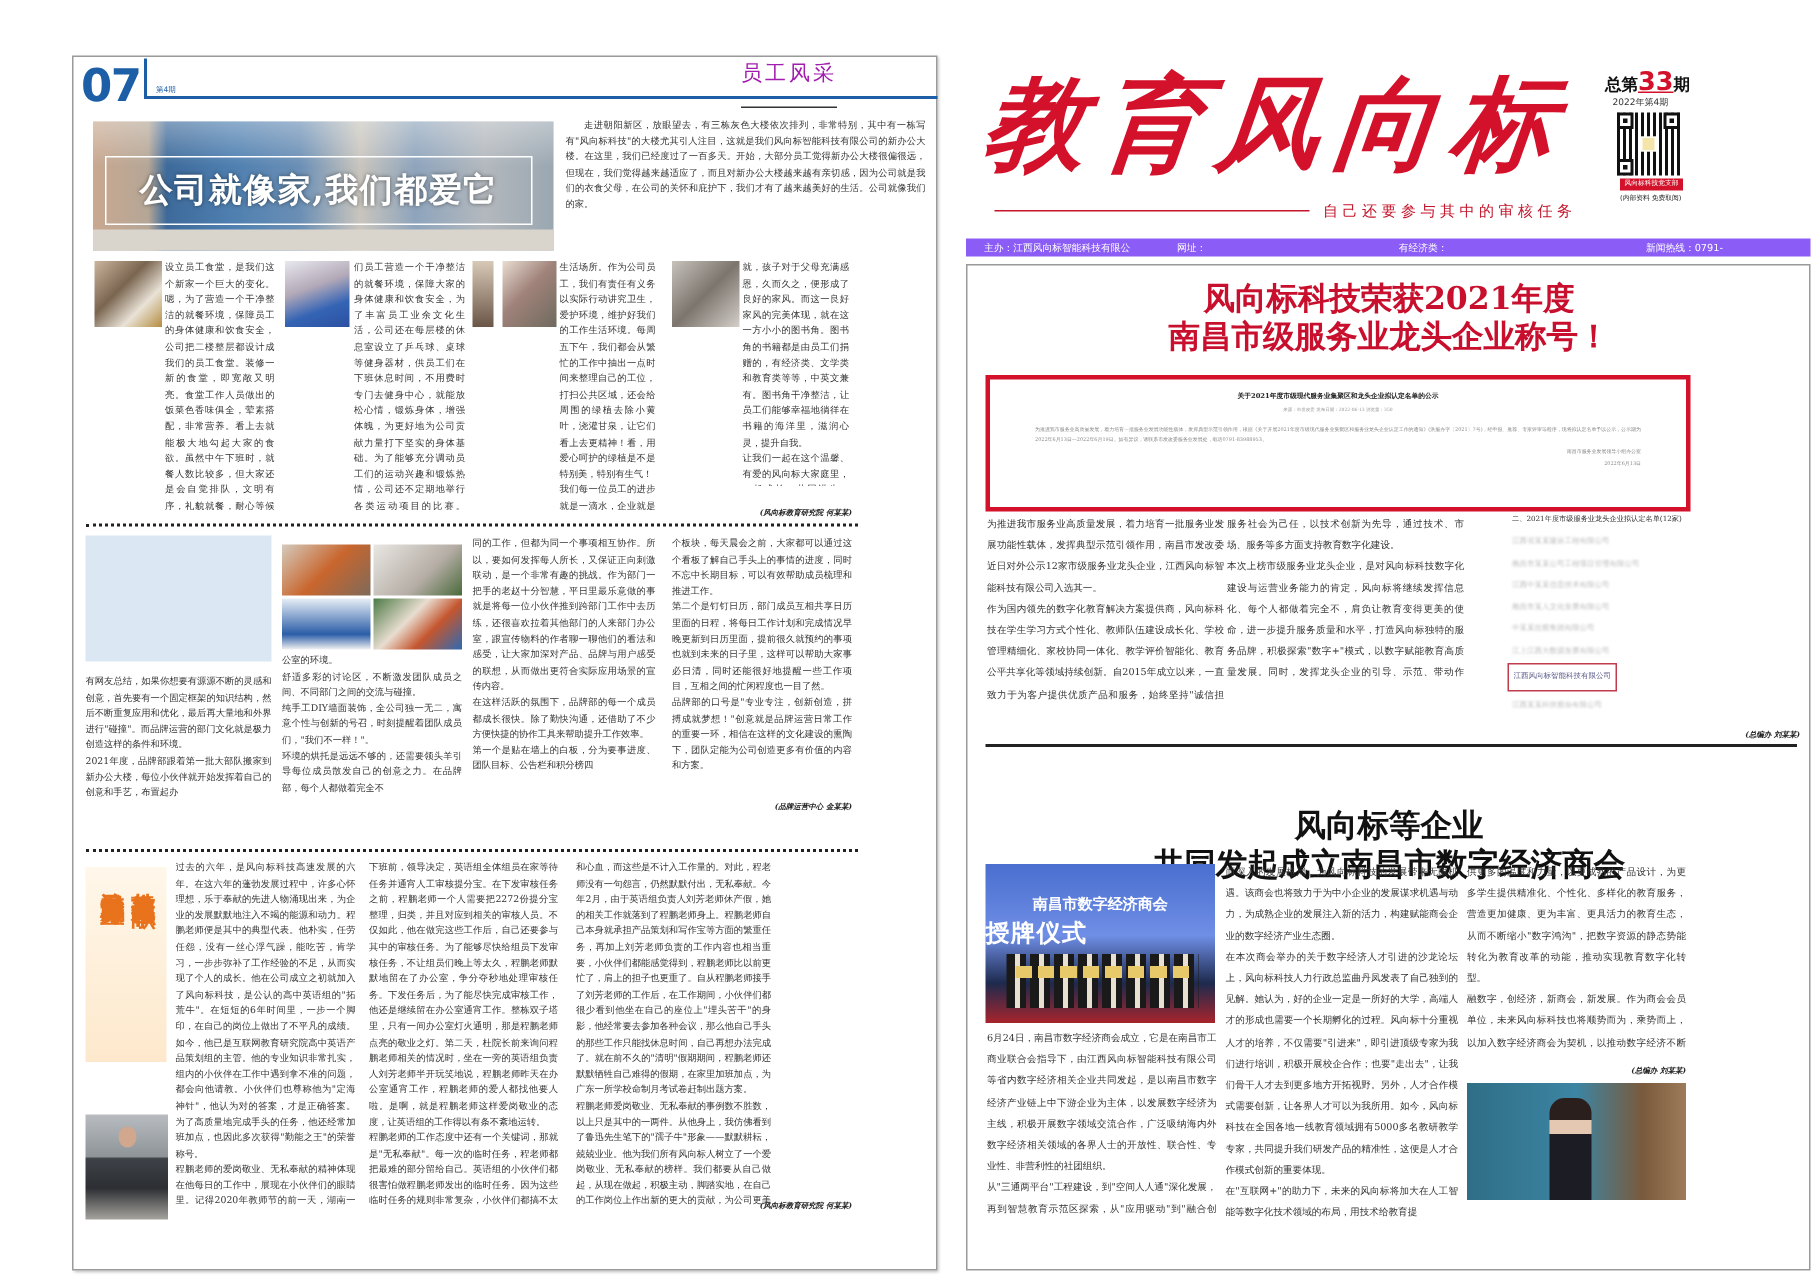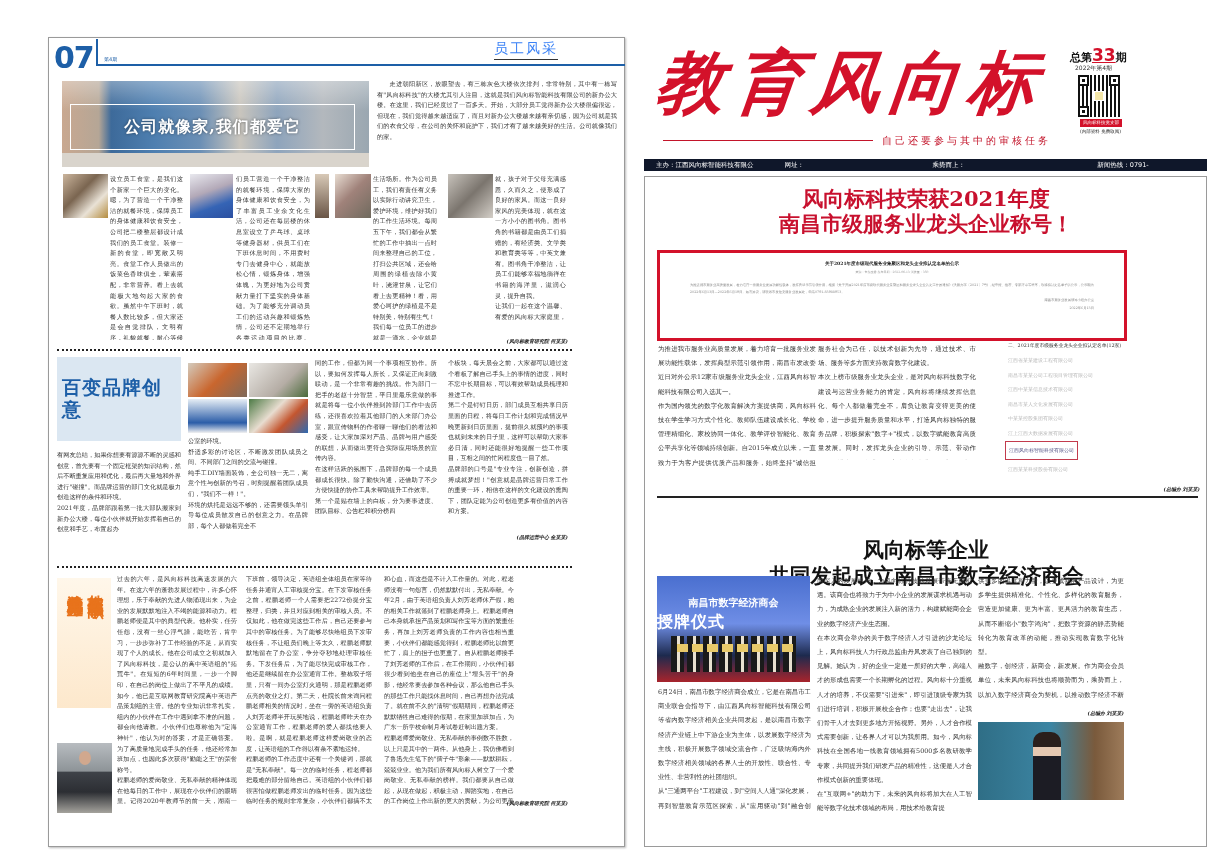--- a/index.html
+++ b/index.html
@@ -6,41 +6,41 @@
 html,body{width:1212px;height:857px;background:#fff;overflow:hidden;font-family:"DejaVu Serif",serif;color:#222;}
 .page{position:absolute;background:#fff;border:1px solid #9a9a9a;box-shadow:1px 1px 2px #bbb;}
 #left{left:48px;top:37px;width:577px;height:810px;}
 .txt{font-size:6.2px;line-height:10.6px;color:#333;text-align:justify;overflow:hidden;word-break:break-all;}
 .sig{font-size:5px;color:#222;font-weight:bold;text-align:right;font-style:italic;}
 .dots{position:absolute;height:0;border-top:2px dotted #222;}
 
 #pageno{position:absolute;left:54px;top:40px;font-family:"DejaVu Sans",sans-serif;font-size:30px;color:#1d5fa7;font-weight:bold;letter-spacing:-1px;}
 #head-line{position:absolute;left:96px;top:39px;width:529px;height:27px;border-left:2px solid #1d5fa7;border-bottom:2px solid #1d5fa7;}
 #issue-small{position:absolute;left:104px;top:56px;font-size:5px;color:#1d5fa7;font-family:"DejaVu Sans",sans-serif;}
-#section-title{position:absolute;left:494px;top:40px;font-size:14px;font-family:"DejaVu Serif",serif;color:#3b82f6;letter-spacing:2px;border-bottom:1px solid #333;padding-bottom:1px;}
+#section-title{position:absolute;left:494px;top:40px;font-size:14px;font-family:"DejaVu Serif",serif;color:#a21caf;letter-spacing:2px;border-bottom:1px solid #333;padding-bottom:13px;}
 #banner{position:absolute;left:62px;top:81px;width:307px;height:86px;background:linear-gradient(90deg,#c9a890 0%,#b5a696 12%,#3d6a9a 16%,#4e7fb0 30%,#6b8fb5 45%,#c9c5bd 58%,#8ea4bc 70%,#b3b8bd 85%,#9aa7b1 100%);}
 #banner .sky{position:absolute;left:0;top:0;width:100%;height:30px;background:linear-gradient(180deg,rgba(255,255,255,.35),rgba(255,255,255,0));}
 #banner .base{position:absolute;left:0;bottom:0;width:100%;height:14px;background:#d9d4cc;}
 #banner-box{position:absolute;left:8px;top:23px;width:285px;height:46px;border:1.5px solid #fff;display:flex;align-items:center;justify-content:center;}
-#banner-title{font-size:16px;color:#fff;font-weight:bold;letter-spacing:1px;text-shadow:0 0 3px rgba(0,0,0,.5);}
+#banner-title{font-size:22px;color:#fff;font-weight:bold;letter-spacing:1px;text-shadow:0 0 3px rgba(0,0,0,.5);}
 
 #brand{position:absolute;left:656px;top:38px;font-size:68px;color:#d3112a;font-family:"DejaVu Serif",serif;font-weight:bold;letter-spacing:10px;font-style:italic;transform:skewX(-6deg);}
 #brand-line{position:absolute;left:663px;top:140px;width:210px;height:1px;background:#c3142a;}
 #slogan{position:absolute;left:882px;top:134px;font-size:10px;color:#c3142a;letter-spacing:3px;}
 #issue-total{position:absolute;left:1070px;top:45px;font-size:11px;font-weight:bold;color:#111;font-family:"DejaVu Sans",sans-serif;}
 #issue-total .num{color:#d3112a;font-size:17px;text-decoration:underline;}
 #issue-year{position:absolute;left:1075px;top:64px;font-size:6px;color:#333;font-family:"DejaVu Sans",sans-serif;}
 #qr{position:absolute;left:1078px;top:75px;width:42px;height:42px;background:
  repeating-linear-gradient(90deg,#111 0 2px,#fff 2px 4px),#fff;}
 #qr .m{position:absolute;width:11px;height:11px;border:2px solid #111;background:#fff;}
 #qr .m::after{content:"";position:absolute;left:2px;top:2px;width:3px;height:3px;background:#111;}
 #qr .c{position:absolute;left:16px;top:16px;width:10px;height:10px;background:#f4e6a8;border:1px solid #fff;}
 #party-badge{position:absolute;left:1080px;top:119px;width:42px;height:8px;background:#d3112a;color:#fff;font-size:4.5px;line-height:8px;text-align:center;font-family:"DejaVu Sans",sans-serif;}
 #internal{position:absolute;left:1080px;top:129px;font-size:4.5px;color:#222;font-family:"DejaVu Sans",sans-serif;}
-#infobar{position:absolute;left:644px;top:159px;width:563px;height:12px;background:#0f172a;color:#fff;font-size:6.5px;line-height:12px;font-family:"DejaVu Sans",sans-serif;display:flex;padding-left:12px;}
+#infobar{position:absolute;left:644px;top:159px;width:563px;height:12px;background:#8b5cf6;color:#fff;font-size:6.5px;line-height:12px;font-family:"DejaVu Sans",sans-serif;display:flex;padding-left:12px;}
 #infobar span{margin-right:28px;}
 #infobar .u{text-decoration:underline;}
 #right-frame{position:absolute;left:644px;top:176px;width:563px;height:671px;border:1px solid #9a9a9a;}
 #rh1{position:absolute;left:650px;top:186px;width:552px;text-align:center;color:#c8102e;font-size:21px;line-height:25px;font-weight:bold;}
 #notice{position:absolute;left:657px;top:250px;width:470px;height:91px;border:3px solid #d3112a;background:#fff;}
 #notice .t{font-size:4.5px;text-align:center;margin-top:8px;font-weight:bold;}
 #notice .s{font-size:3px;text-align:center;color:#999;margin-top:4px;}
 #notice .b{font-size:3.3px;color:#888;margin:8px 30px 0 30px;line-height:7px;}
 #notice .r{font-size:3.3px;color:#888;text-align:right;margin-right:30px;line-height:8px;}
 #list{position:absolute;left:1008px;top:342px;width:190px;font-size:5px;color:#555;}
@@ -107,21 +107,20 @@
 <div class="txt col" style="position:absolute;left:315px;top:174px;width:122px;height:166px;white-space:pre-line;padding-left:58px;">生活场所。作为公司员工，我们有责任有义务以实际行动讲究卫生，爱护环境，维护好我们的工作生活环境。每周五下午，我们都会从繁忙的工作中抽出一点时间来整理自己的工位，打扫公共区域，还会给周围的绿植去除小黄叶，浇灌甘泉，让它们看上去更精神！看，用爱心呵护的绿植是不是特别美，特别有生气！
 我们每一位员工的进步就是一滴水，企业就是那条带我们远航的大船，我们每个人前进的一小步，就是企业航行中新的里程碑。在这个过程中，不管是水还是船，彼此之间都息息相关，正如在一个家庭中，父母希望孩子有所成</div>
 <div class="txt col" style="position:absolute;left:444px;top:174px;width:122px;height:150px;white-space:pre-line;padding-left:51px;">就，孩子对于父母充满感恩，久而久之，便形成了良好的家风。而这一良好家风的完美体现，就在这一方小小的图书角。图书角的书籍都是由员工们捐赠的，有经济类、文学类和教育类等等，中英文兼有。图书角干净整洁，让员工们能够幸福地徜徉在书籍的海洋里，滋润心灵，提升自我。
 让我们一起在这个温馨、有爱的风向标大家庭里，一起成长，共同进步，以"积极，向上，健康，阳光"的良好精神风貌，共同创造风向标的美好明天！</div>
 <div class="sig" style="position:absolute;left:480px;top:338px;width:88px;">(风向标教育研究院 何某某)</div>
 
 <div class="dots" style="left:57px;top:349px;width:515px;"></div>
 
 <div id="brand-box"></div>
 <div id="brand-title">
-  <div>百变品牌创意</div>
 </div>
 <div id="collage">
   <div id="cg1"></div>
   <div id="cg2"></div>
   <div id="cg3"></div>
   <div id="cg4"></div>
 </div>
 <div class="txt" style="position:absolute;left:57px;top:450px;width:124px;height:110px;white-space:pre-line;">有网友总结，如果你想要有源源不断的灵感和创意，首先要有一个固定框架的知识结构，然后不断重复应用和优化，最后再大量地和外界进行"碰撞"。而品牌运营的部门文化就是极力创造这样的条件和环境。
 2021年度，品牌部跟着第一批大部队搬家到新办公大楼，每位小伙伴就开始发挥着自己的创意和手艺，布置起办</div>
 <div class="txt" style="position:absolute;left:188px;top:436px;width:120px;height:124px;white-space:pre-line;">公室的环境。
@@ -166,21 +165,21 @@
   <div class="m" style="right:0;top:0;"></div>
   <div class="m" style="left:0;bottom:0;"></div>
   <div class="c"></div>
 </div>
 <div id="party-badge">风向标科技党支部</div>
 <div id="internal">(内部资料 免费取阅)</div>
 
 <div id="infobar">
   <span>主办：江西风向标智能科技有限公司</span>
   <span><span>网址：</span><span class="u">www.fxbjy.com</span></span>
-  <span><span>乘势而上：</span><span class="u">zhao@fxbjy.com</span></span>
+  <span><span>有经济类：</span><span class="u">zhao@fxbjy.com</span></span>
   <span>新闻热线：0791-88282278</span>
 </div>
 <div id="right-frame"></div>
 
 <div id="rh1">
   <div>风向标科技荣获2021年度</div>
   <div>南昌市级服务业龙头企业称号！</div>
 </div>
 <div id="notice">
   <div class="t">关于2021年度市级现代服务业集聚区和龙头企业拟认定名单的公示</div>

